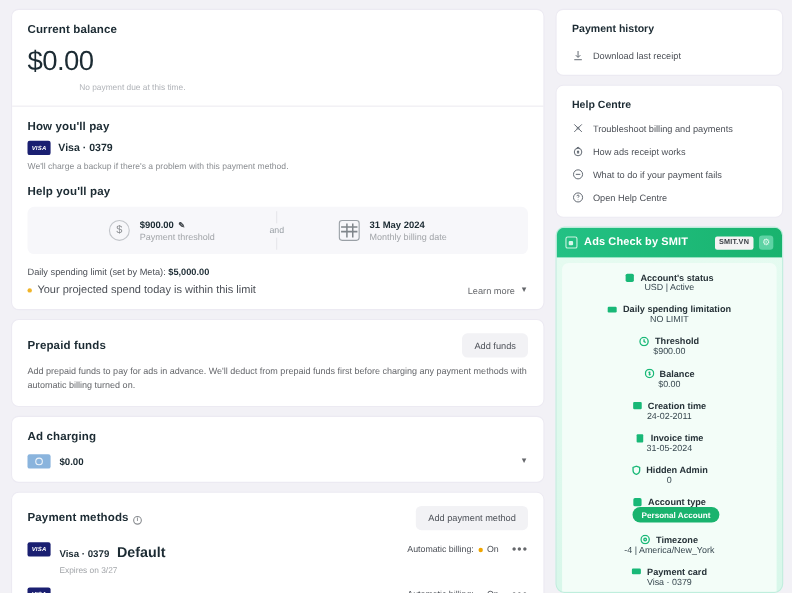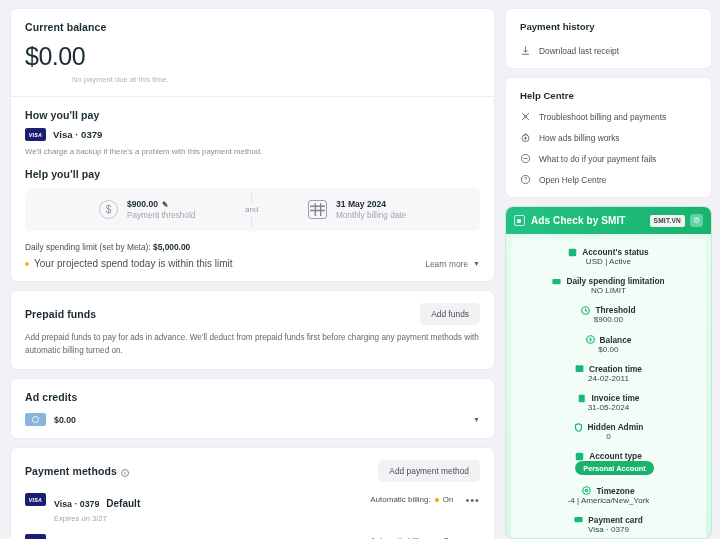--- a/index.html
+++ b/index.html
@@ -104,21 +104,21 @@
 
   
   .info-i {
     width: 8px; height: 8px; border-radius: 50%; border: 1px solid #8a8d91;
     color: #8a8d91; font-size: 6px; display: inline-flex; align-items: center;
     justify-content: center; line-height: 1; margin-left: 4px;
   }
   .pm-row { display: flex; align-items: flex-start; justify-content: space-between; margin-top: 11px; }
   .pm-left { display: flex; gap: 8px; }
   .pm-name { font-size: 8.8px; font-weight: bold; color: #1c2b33; }
-  .pm-tag { font-size: 10px; font-weight: bold; color: #1c2b33; margin-left: 7px; }
+  .pm-tag { font-size: 13px; font-weight: bold; color: #1c2b33; margin-left: 7px; }
   .pm-exp { font-size: 7.6px; color: #a2a5a9; margin-top: 3px; }
   .pm-right { display: flex; align-items: center; gap: 12px; padding-top: 2px; }
   .pm-bill { font-size: 8px; color: #4b4f56; display: flex; align-items: center; gap: 4px; }
   .dot-on { width: 4px; height: 4px; border-radius: 50%; background: #f0a500; }
   .ellipsis { font-size: 11px; color: #65676b; letter-spacing: 1px; line-height: .4; cursor: pointer; }
 
   
   .rc-title { font-size: 9.6px; font-weight: bold; color: #1c2b33; }
   .link-row { display: flex; align-items: center; gap: 8px; margin-top: 10px; cursor: pointer; }
   .link-txt { font-size: 8.4px; color: #4b4f56; }
@@ -248,21 +248,21 @@
 
     <div class="card card-pad">
       <div class="hdr-row">
         <div class="sec-title">Prepaid funds</div>
         <button class="btn-ghost">Add funds</button>
       </div>
       <div class="body-txt">Add prepaid funds to pay for ads in advance. We'll deduct from prepaid funds first before charging any payment methods with automatic billing turned on.</div>
     </div>
 
     <div class="card card-pad">
-      <div class="sec-title">Ad credits</div>
+      <div class="sec-title">Ad charging</div>
       <div class="credit-row">
         <div class="credit-left">
           <span class="credit-icon">
               <span></span>
             </span>
           <span class="credit-amt">$0.00</span>
         </div>
         <span class="chev">▼</span>
       </div>
     </div>
@@ -345,21 +345,21 @@
         <span class="link-txt">Troubleshoot billing and payments</span>
       </div>
 
       <div class="link-row">
         <span class="ic">
           <svg viewBox="0 0 16 16" fill="none" stroke="currentColor" stroke-width="1.3">
             <circle cx="8" cy="9" r="5"></circle>
             <path d="M5.5 4.5l2.5-2 2.5 2M8 7v4M6.5 8.3h3M6.5 10h3"></path>
           </svg>
         </span>
-        <span class="link-txt">How ads billing works</span>
+        <span class="link-txt">How ads receipt works</span>
       </div>
 
       <div class="link-row">
         <span class="ic">
           <svg viewBox="0 0 16 16" fill="none" stroke="currentColor" stroke-width="1.3">
             <circle cx="8" cy="8" r="6"></circle>
               <path d="M5 8h6"></path>
           </svg>
         </span>
         <span class="link-txt">What to do if your payment fails</span>

